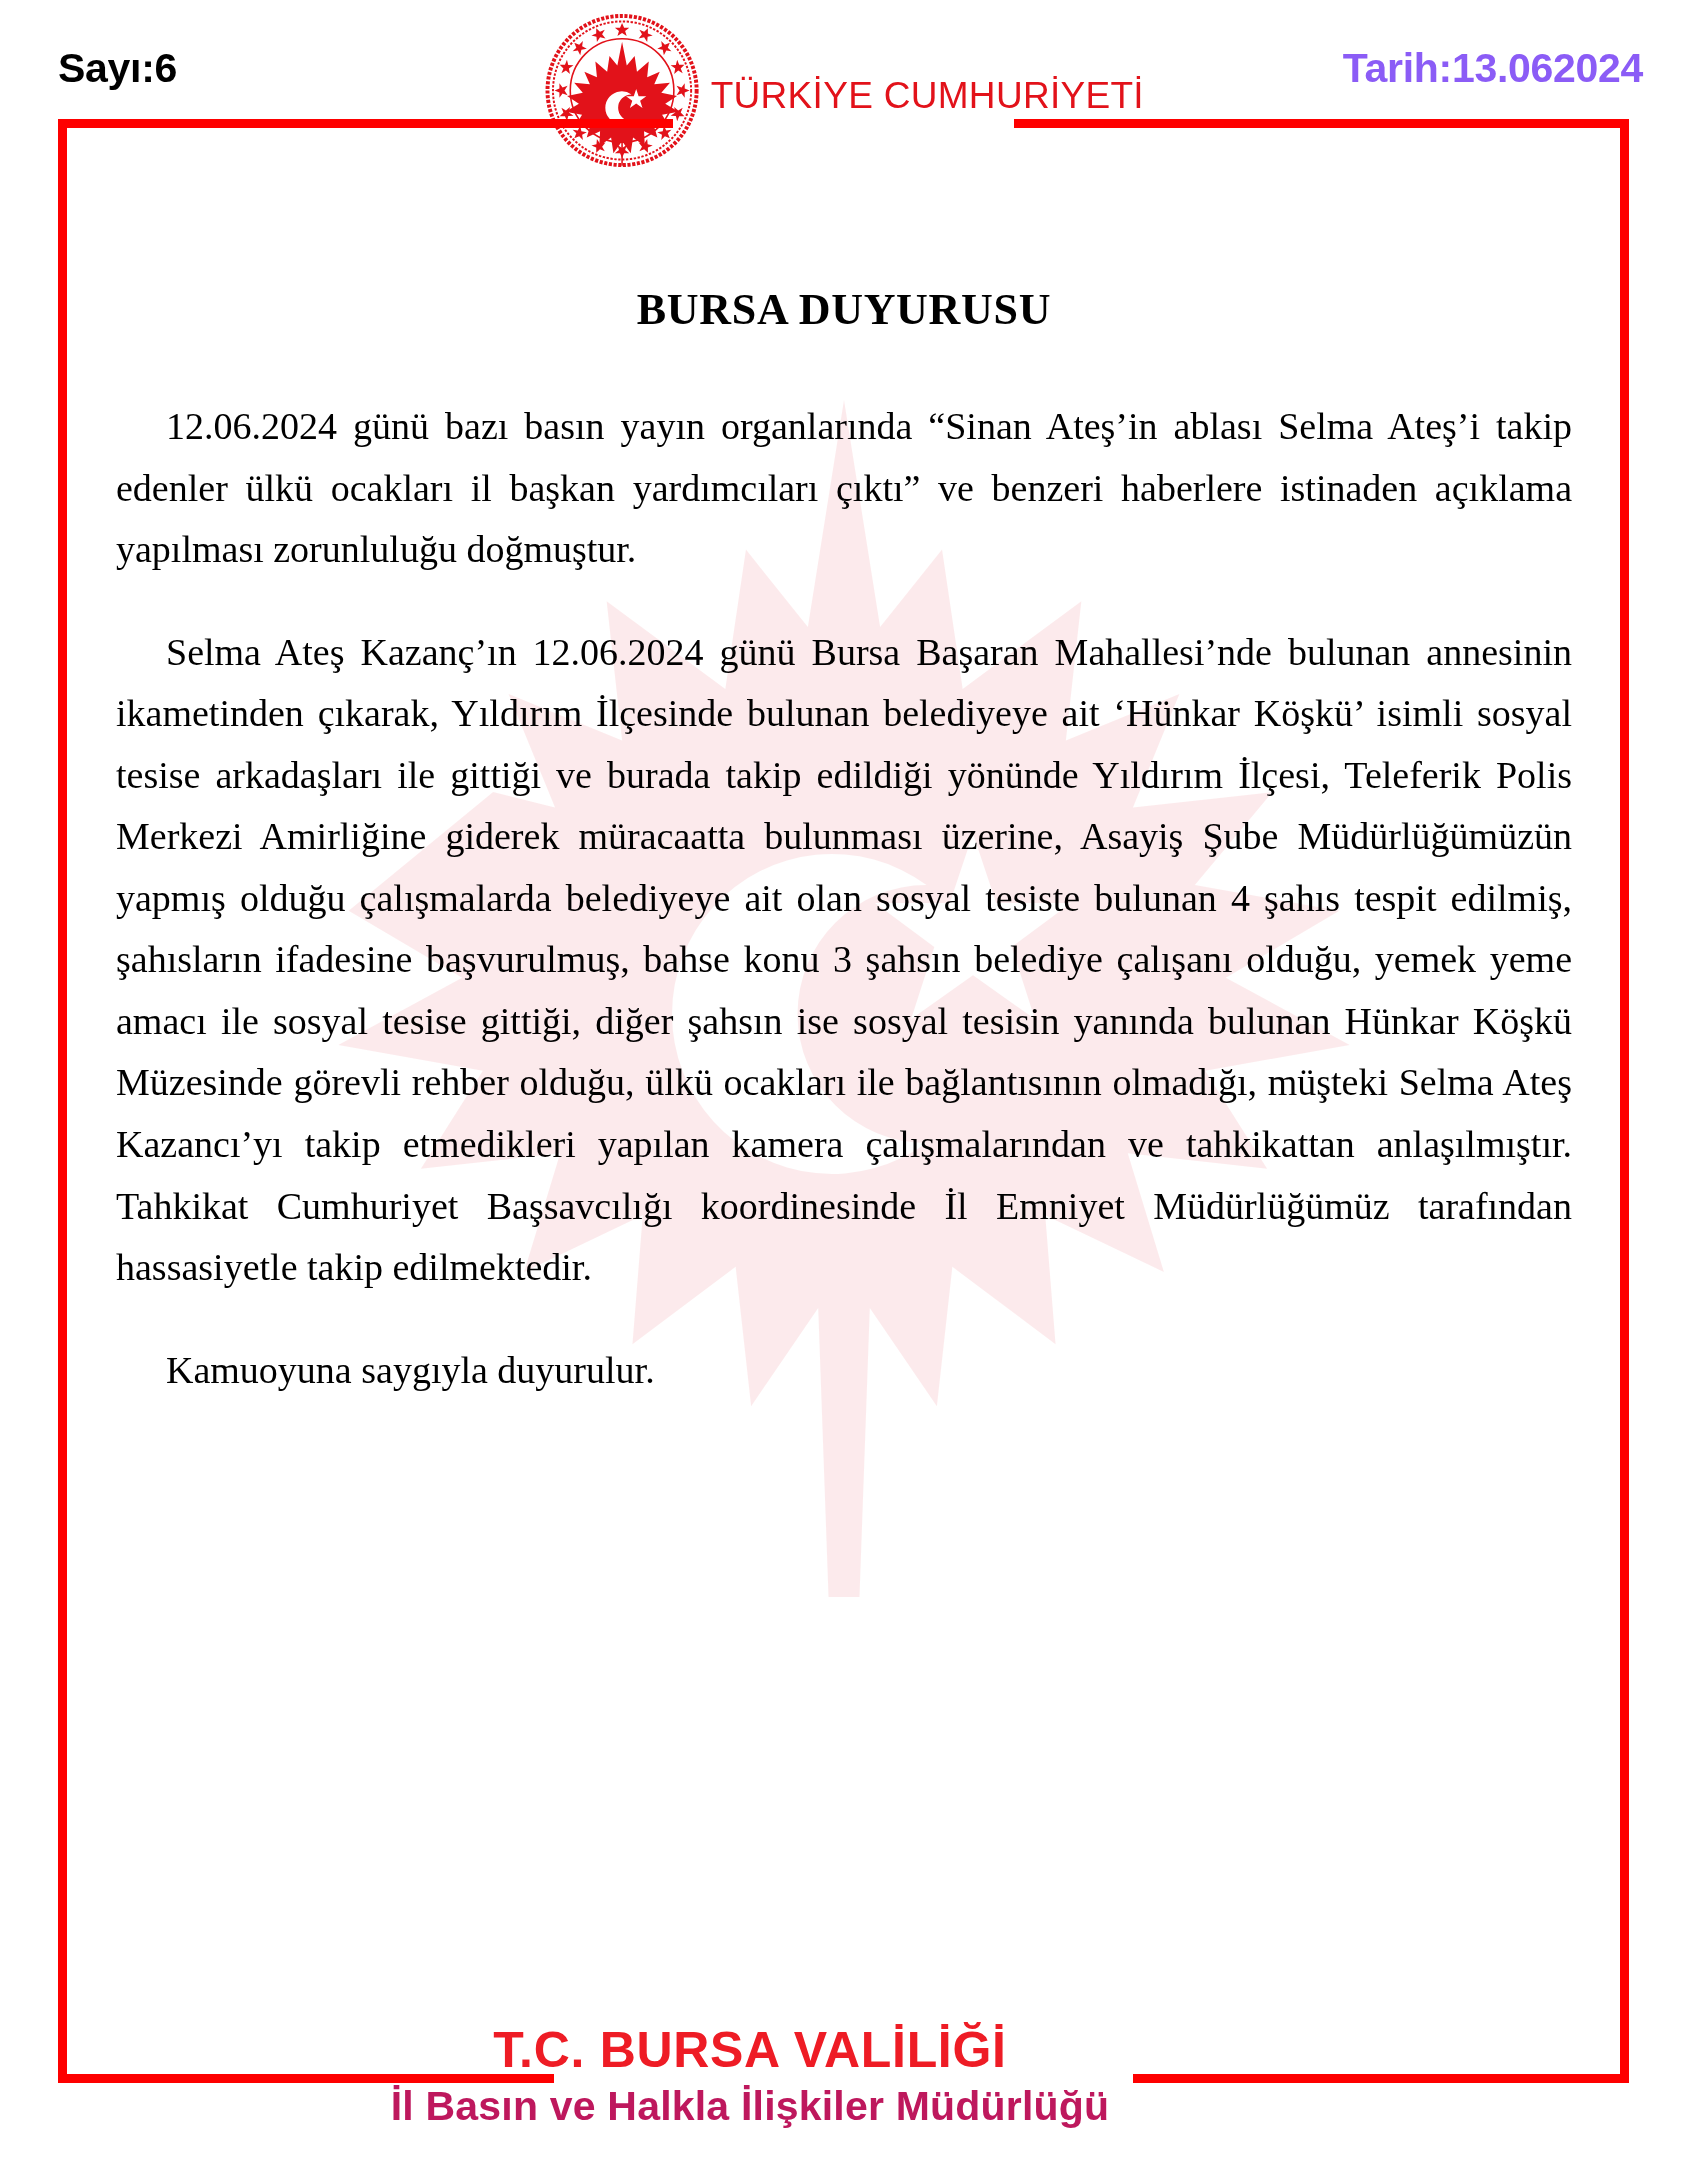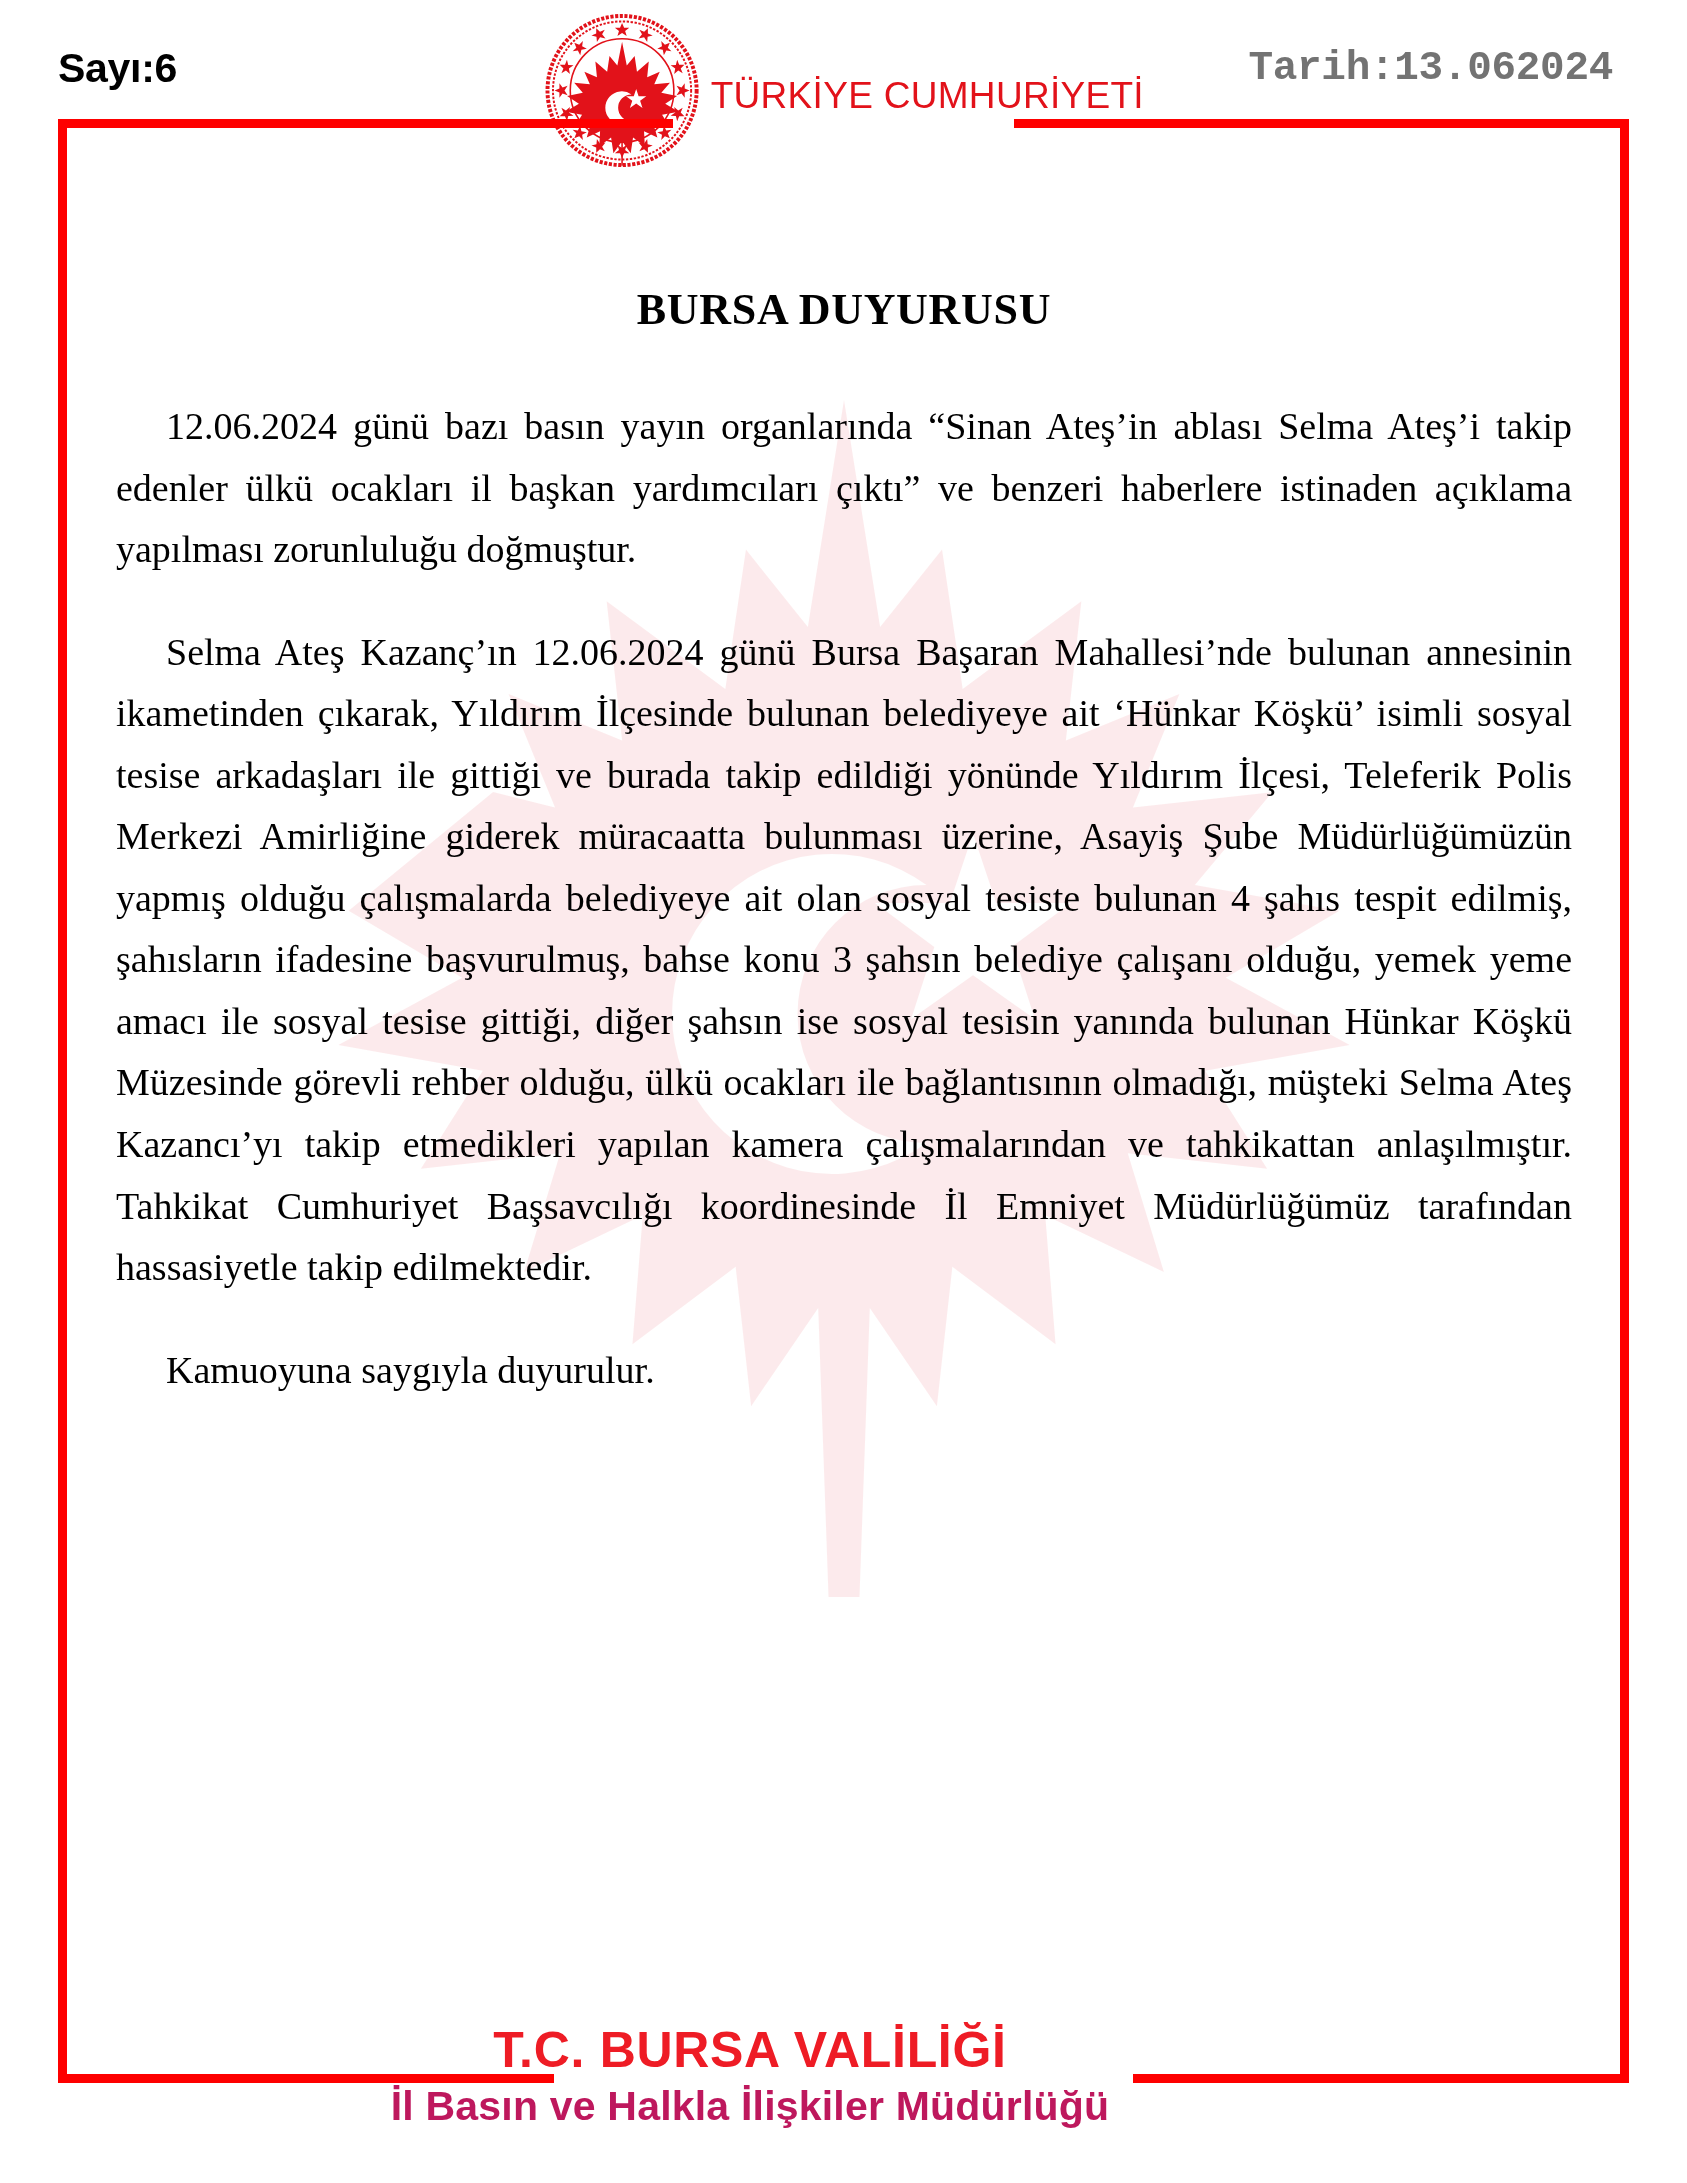--- a/index.html
+++ b/index.html
@@ -29,26 +29,26 @@
     left: 58px;
     top: 45px;
     font-family: Liberation Sans, sans-serif;
     font-weight: bold;
     font-size: 41px;
     color: #000000;
     letter-spacing: -0.3px;
   }
   .tarih {
     position: absolute;
-    right: 74px;
+    right: 44px;
     top: 45px;
-    font-family: Liberation Mono, monospace;
+    font-family: Liberation Sans, sans-serif;
     font-weight: bold;
     font-size: 41px;
-    color: #737373;
+    color: #8b5cf6;
     letter-spacing: -0.3px;
   }
   .logo-block {
     position: absolute;
     left: 50%;
     top: 12px;
     transform: translateX(-50%);
     display: flex;
     flex-direction: row;
     align-items: center;

